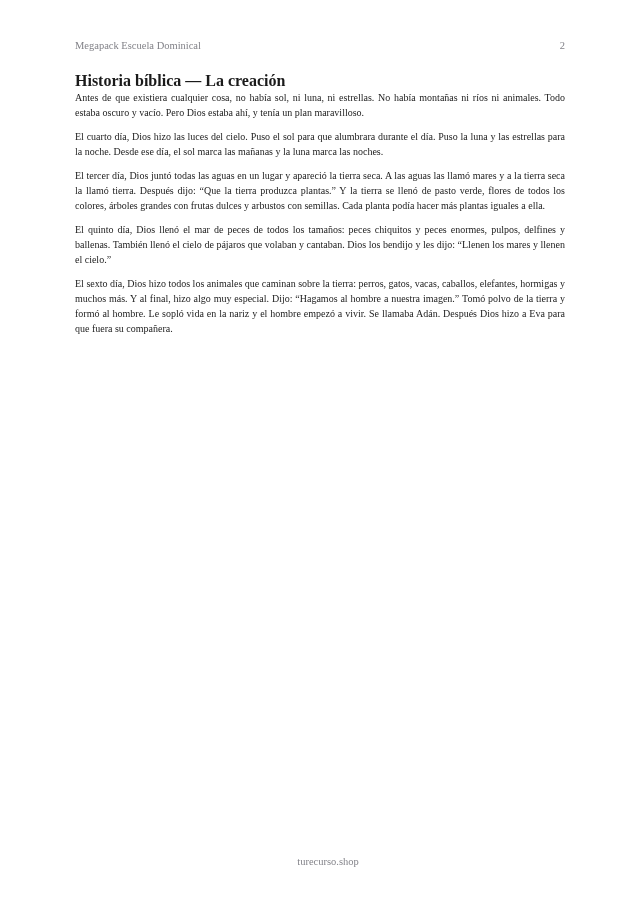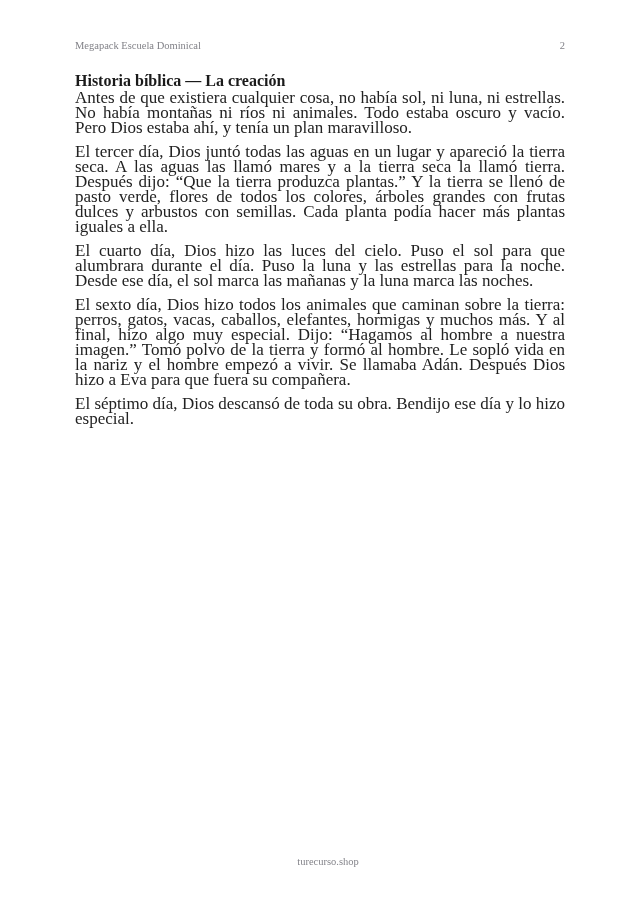--- a/index.html
+++ b/index.html
@@ -32,21 +32,21 @@
   .doc-title {
     margin-top: 20px;
     margin-bottom: 1px;
     font-weight: bold;
     font-size: 16px;
     line-height: 17px;
     color: #1a1a1a;
   }
   .body-text p {
     margin: 0 0 9px 0;
-    font-size: 17px;
+    font-size: 10px;
     line-height: 15px;
     text-align: justify;
     color: #222222;
   }
   .footer {
     position: absolute;
     left: 16px;
     right: 0;
     top: 855px;
     text-align: center;
@@ -60,20 +60,20 @@
 
 <div class="page">
   <div class="content">
     <div class="header-row">
       <span>Megapack Escuela Dominical</span>
       <span>2</span>
     </div>
     <div class="doc-title">Historia bíblica — La creación</div>
     <div class="body-text">
       <p>Antes de que existiera cualquier cosa, no había sol, ni luna, ni estrellas. No había montañas ni ríos ni animales. Todo estaba oscuro y vacío. Pero Dios estaba ahí, y tenía un plan maravilloso.</p>
+      <p>El cuarto día, Dios hizo las luces del cielo. Puso el sol para que alumbrara durante el día. Puso la luna y las estrellas para la noche. Desde ese día, el sol marca las mañanas y la luna marca las noches.</p>
       <p>El tercer día, Dios juntó todas las aguas en un lugar y apareció la tierra seca. A las aguas las llamó mares y a la tierra seca la llamó tierra. Después dijo: “Que la tierra produzca plantas.” Y la tierra se llenó de pasto verde, flores de todos los colores, árboles grandes con frutas dulces y arbustos con semillas. Cada planta podía hacer más plantas iguales a ella.</p>
-      <p>El cuarto día, Dios hizo las luces del cielo. Puso el sol para que alumbrara durante el día. Puso la luna y las estrellas para la noche. Desde ese día, el sol marca las mañanas y la luna marca las noches.</p>
+      <p>El quinto día, Dios llenó el mar de peces de todos los tamaños: peces chiquitos y peces enormes, pulpos, delfines y ballenas. También llenó el cielo de pájaros que volaban y cantaban. Dios los bendijo y les dijo: “Llenen los mares y llenen el cielo.”</p>
       <p>El sexto día, Dios hizo todos los animales que caminan sobre la tierra: perros, gatos, vacas, caballos, elefantes, hormigas y muchos más. Y al final, hizo algo muy especial. Dijo: “Hagamos al hombre a nuestra imagen.” Tomó polvo de la tierra y formó al hombre. Le sopló vida en la nariz y el hombre empezó a vivir. Se llamaba Adán. Después Dios hizo a Eva para que fuera su compañera.</p>
-      <p>El séptimo día, Dios descansó de toda su obra. Bendijo ese día y lo hizo especial.</p>
     </div>
   </div>
   <div class="footer">turecurso.shop</div>
 </div>
 
 </body></html>

